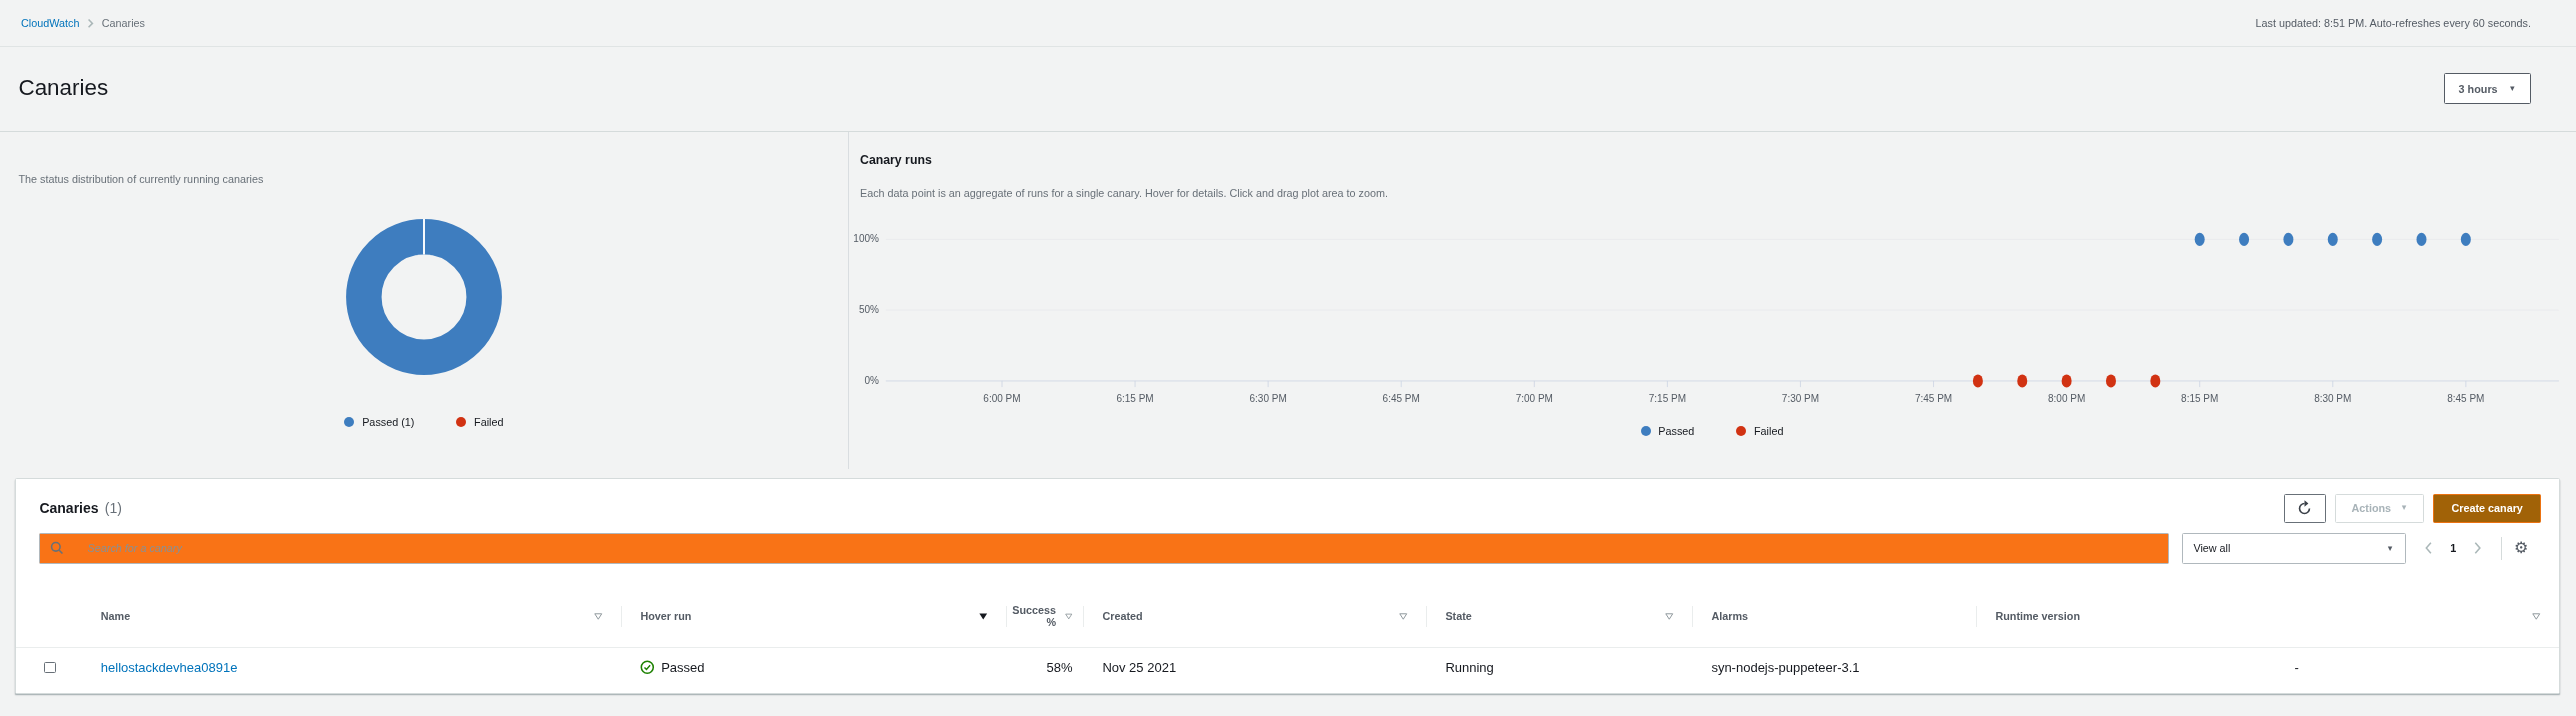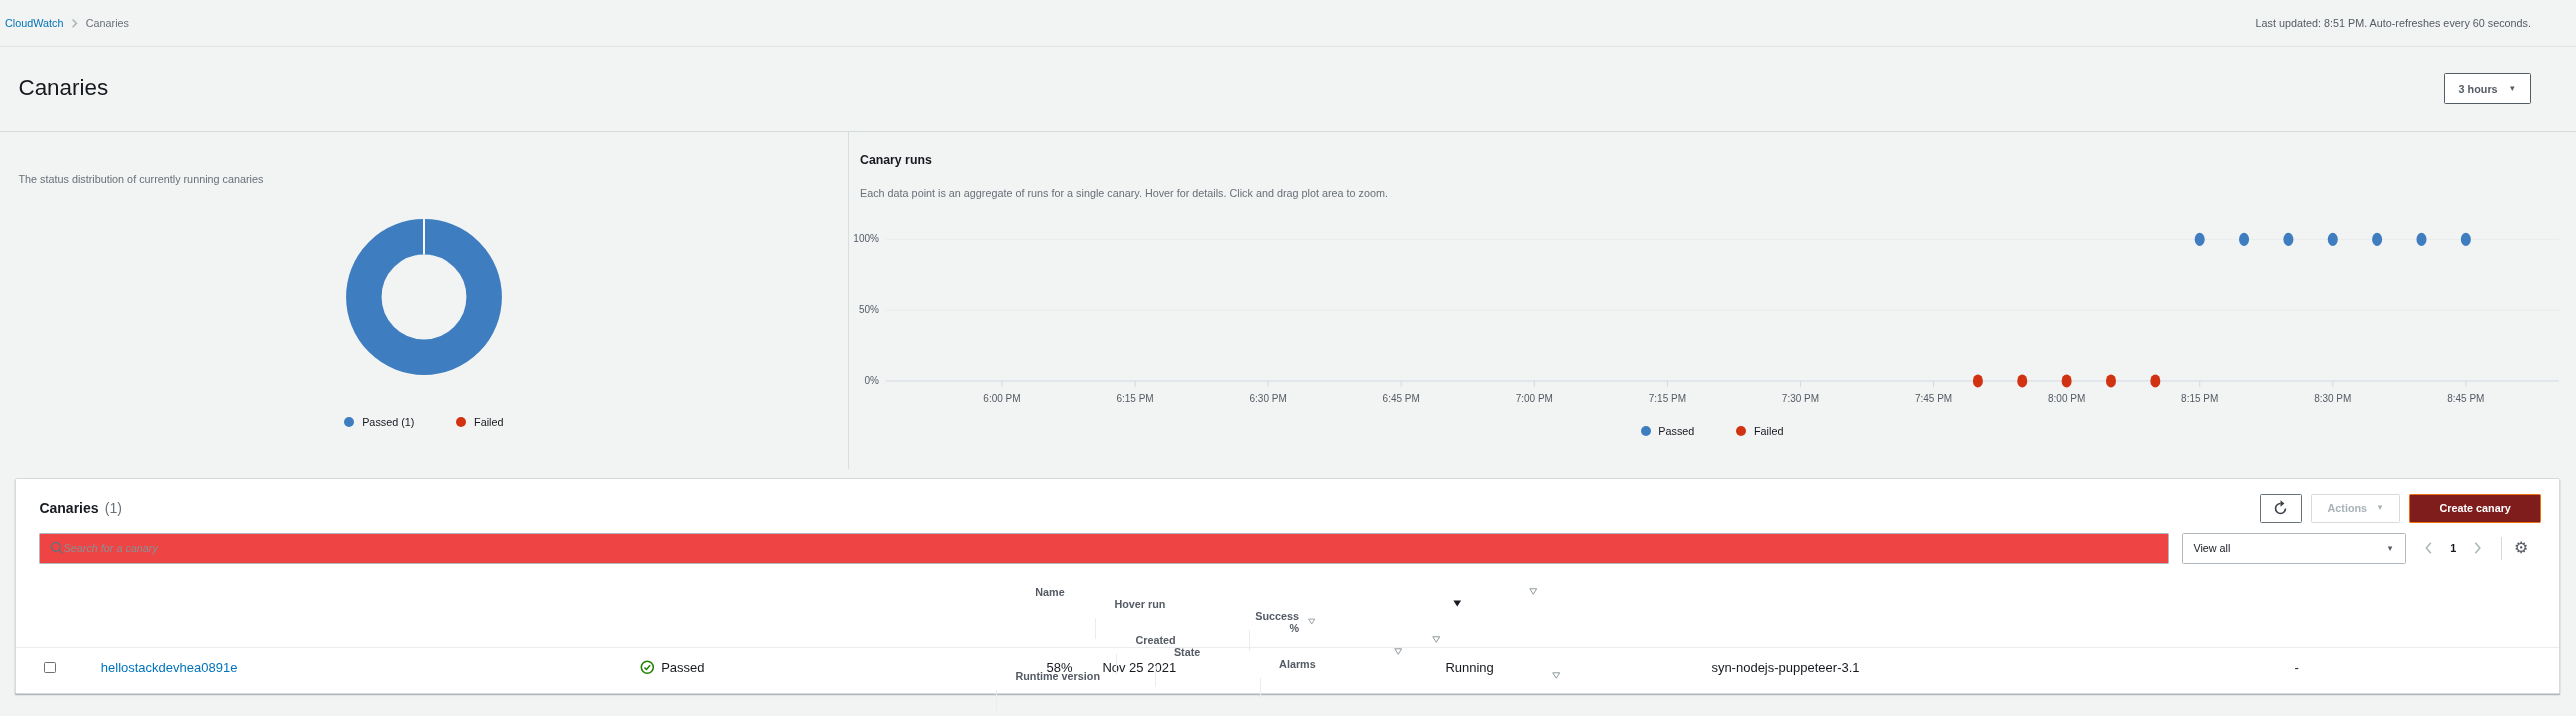--- a/index.html
+++ b/index.html
@@ -8,21 +8,21 @@
     position:relative;
     background:#f2f3f3;
     font-family:"Liberation Sans", sans-serif;
     color:#16191f;
     overflow:hidden;
   }
   svg { font-family:inherit; }
 
   
   .topbar {
-    position:absolute; left:5px; right:45px; top:0; height:46px;
+    position:absolute; left:21px; right:45px; top:0; height:46px;
     display:flex; align-items:center; justify-content:space-between;
     font-size:10.8px;
   }
   .topbar-border { position:absolute; top:46px; left:0; width:100%; border-top:0.8px solid #e0e4e4; }
   .breadcrumb { display:flex; align-items:center; gap:7.7px; }
   .crumb-link { color:#0073bb; text-decoration:none; cursor:pointer; }
   .crumb-current { color:#687078; }
   .crumb-sep { display:flex; align-items:center; }
   .last-updated { color:#545b64; }
 
@@ -71,49 +71,49 @@
     height:34px; margin-top:12.3px; padding:0 18.5px 0 23px;
     display:flex; align-items:center; justify-content:space-between;
   }
   .card-title { font-size:14px; font-weight:bold; color:#16191f; }
   .card-count { font-size:14px; font-weight:400; color:#687078; margin-left:6.2px; }
   .head-actions { display:flex; align-items:center; gap:9.2px; }
   .btn { height:29px; border-radius:1.5px; font-size:10.8px; font-weight:bold; display:flex; align-items:center; justify-content:center; cursor:pointer; background:#fff; }
   .btn-refresh { width:42px; border:0.8px solid #687078; }
   .btn-actions { padding:0 15.4px; gap:9.2px; border:0.8px solid #d5dbdb; color:#a8b3b8; cursor:default; }
   .btn-actions .caret { color:#a8b3b8; }
-  .btn-create { padding:0 29px; background:#7f1d1d; border:0.8px solid #ec7211; color:#fff; }
+  .btn-create { padding:0 17px; background:#a16207; border:0.8px solid #ec7211; color:#fff; }
 
   .card-filters {
     margin-top:7.7px; padding:0 31px 0 23px; height:31px;
     display:flex; align-items:center; gap:12.3px;
   }
   .search-box {
-    flex:1; height:31px; background:#ef4444; border:0.8px solid #b0b8bd; border-radius:1.5px;
-    display:flex; align-items:center; padding:0 9.2px; gap:0;
+    flex:1; height:31px; background:#f97316; border:0.8px solid #b0b8bd; border-radius:1.5px;
+    display:flex; align-items:center; padding:0 9.2px; gap:24px;
   }
   .search-input {
     border:none; outline:none; flex:1; font-size:10.8px; font-style:italic; color:#16191f;
     font-family:"Liberation Sans", sans-serif; background:transparent;
   }
   .search-input::placeholder { color:#879196; font-style:italic; }
   .select-box {
     width:224px; height:31px; border:0.8px solid #b0b8bd; border-radius:1.5px; background:#fff;
     display:flex; align-items:center; justify-content:space-between; padding:0 10.8px;
     font-size:10.8px; color:#16191f; cursor:pointer;
   }
   .pager { display:flex; align-items:center; gap:17px; padding:0 6.2px; }
   .pager-btn { display:flex; align-items:center; cursor:default; }
   .pager-num { font-size:10.8px; font-weight:bold; color:#16191f; cursor:pointer; }
   .filters-divider { width:0.8px; height:23px; background:#d5dbdb; }
   .gear { font-size:16px; color:#545b64; cursor:pointer; line-height:1; }
 
   
   .tbl { margin-top:21.6px; }
-  .tbl-head { display:flex; height:62px; align-items:center; border-bottom:0.8px solid #eaeded;flex-direction:column; }
+  .tbl-head { display:flex; height:62px; align-items:center; border-bottom:0.8px solid #eaeded; }
   .tbl-row  { display:flex; height:40px; align-items:center; font-size:13px; color:#16191f;justify-content:center; }
   .c0 { width:69px;  padding-left:28px; }
   .c1 { width:536px; padding-left:15.4px; }
   .c2 { width:385px; padding-left:19px; }
   .c3 { width:77px; padding-right:10.8px; justify-content:flex-end; text-align:right; }
   .c4 { width:343px; padding-left:19px; }
   .c5 { width:266px; padding-left:19px; }
   .c6 { width:583px; padding-left:19px; }
   .c7 { flex:1;      padding-left:19px; }
   .hcell {

